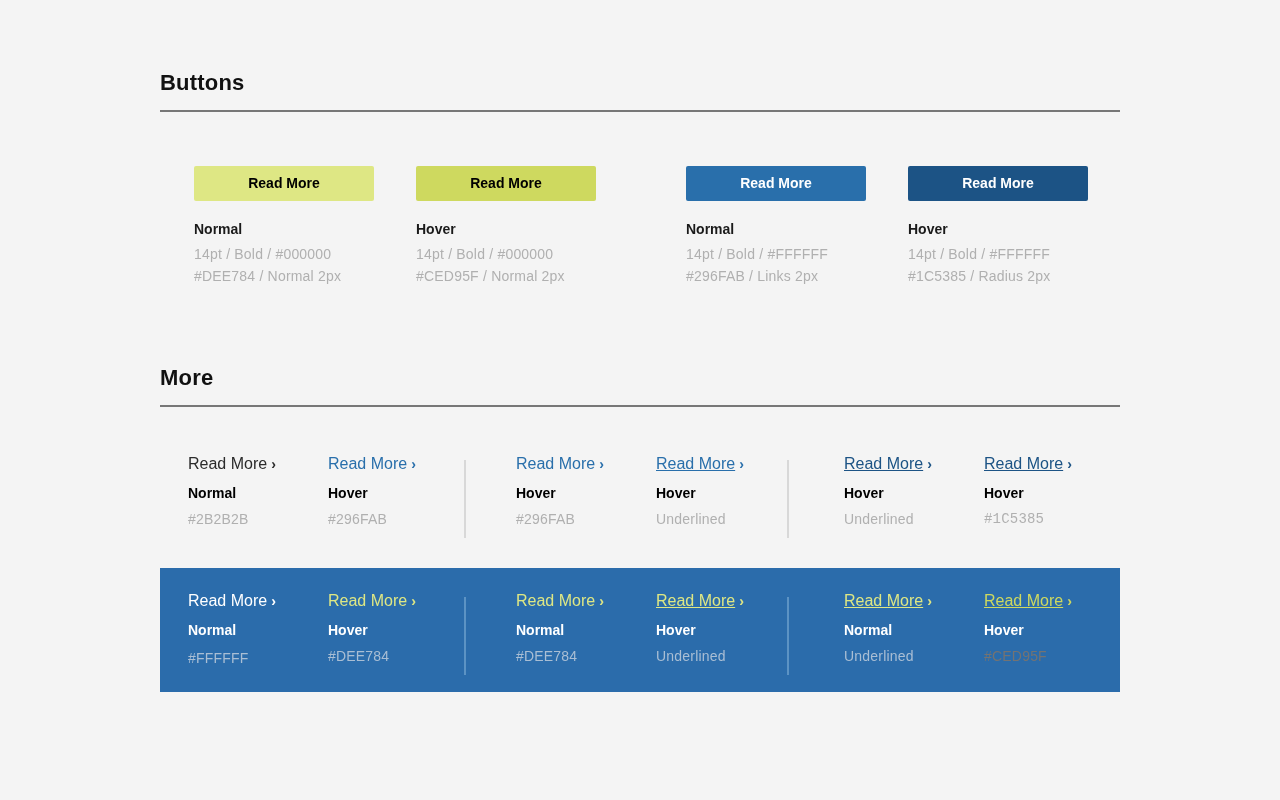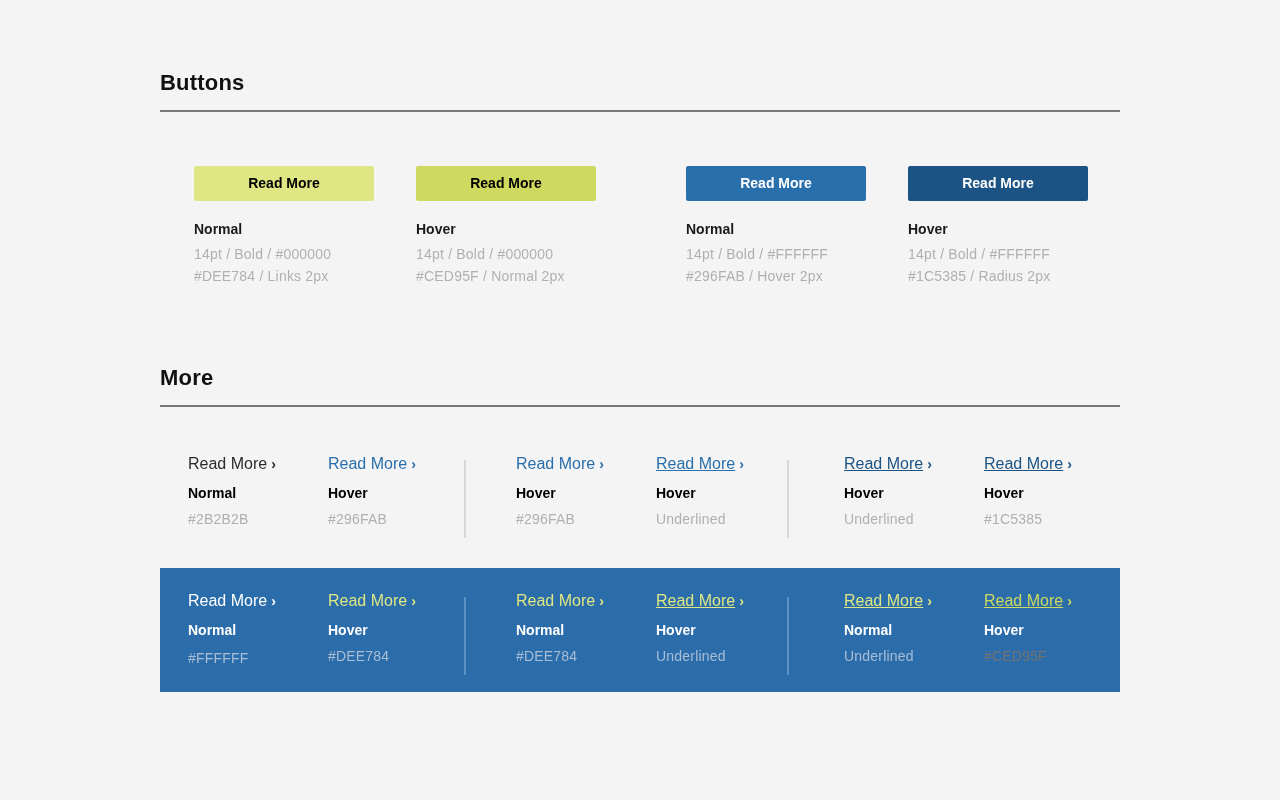--- a/index.html
+++ b/index.html
@@ -128,45 +128,45 @@
 
 <div class="page">
 
   <h2 class="section-title" id="buttons-title">Buttons</h2>
   <div class="rule" id="buttons-rule"></div>
 
   <div id="buttons-row">
       <button class="btn" style="left: 194px; top: 166px; width: 180px; background: rgb(222, 231, 132); color: rgb(0, 0, 0);">Read More</button>
       <div class="btn-caption" style="left: 194px; top: 221px;">Normal</div>
       <div class="btn-spec" style="left: 194px; top: 246px;">14pt / Bold /  #000000</div>
-      <div class="btn-spec" style="left: 194px; top: 268px;">#DEE784 / Links 2px</div>
+      <div class="btn-spec" style="left: 194px; top: 268px;">#DEE784 / Normal 2px</div>
       <button class="btn" style="left: 416px; top: 166px; width: 180px; background: rgb(206, 217, 95); color: rgb(0, 0, 0);">Read More</button>
       <div class="btn-caption" style="left: 416px; top: 221px;">Hover</div>
       <div class="btn-spec" style="left: 416px; top: 246px;">14pt / Bold /  #000000</div>
       <div class="btn-spec" style="left: 416px; top: 268px;">#CED95F / Normal 2px</div>
       <button class="btn" style="left: 686px; top: 166px; width: 180px; background: rgb(41, 111, 171); color: rgb(255, 255, 255);">Read More</button>
       <div class="btn-caption" style="left: 686px; top: 221px;">Normal</div>
       <div class="btn-spec" style="left: 686px; top: 246px;">14pt / Bold /  #FFFFFF</div>
-      <div class="btn-spec" style="left: 686px; top: 268px;">#296FAB / Hover 2px</div>
+      <div class="btn-spec" style="left: 686px; top: 268px;">#296FAB / Links 2px</div>
       <button class="btn" style="left: 908px; top: 166px; width: 180px; background: rgb(28, 83, 133); color: rgb(255, 255, 255);">Read More</button>
       <div class="btn-caption" style="left: 908px; top: 221px;">Hover</div>
       <div class="btn-spec" style="left: 908px; top: 246px;">14pt / Bold /  #FFFFFF</div>
       <div class="btn-spec" style="left: 908px; top: 268px;">#1C5385 / Radius 2px</div>
     </div>
 
   <h2 class="section-title" id="links-title">More</h2>
   <div class="rule" id="links-rule"></div>
 
   <div id="links-light-row">
       <div class="link-cell" style="left: 188px; top: 455px;"><a class="link-a" href="#" style="color: rgb(43, 43, 43);"><span class="lbl">Read More</span><span class="chev">›</span></a><div class="link-state" style="color: rgb(0, 0, 0);">Normal</div><div class="link-note" style="color: rgb(176, 176, 176);">#2B2B2B</div></div>
       <div class="link-cell" style="left: 328px; top: 455px;"><a class="link-a" href="#" style="color: rgb(41, 111, 171);"><span class="lbl">Read More</span><span class="chev">›</span></a><div class="link-state" style="color: rgb(0, 0, 0);">Hover</div><div class="link-note" style="color: rgb(176, 176, 176);">#296FAB</div></div>
       <div class="link-cell" style="left: 516px; top: 455px;"><a class="link-a" href="#" style="color: rgb(41, 111, 171);"><span class="lbl">Read More</span><span class="chev">›</span></a><div class="link-state" style="color: rgb(0, 0, 0);">Hover</div><div class="link-note" style="color: rgb(176, 176, 176);">#296FAB</div></div>
       <div class="link-cell" style="left: 656px; top: 455px;"><a class="link-a underlined" href="#" style="color: rgb(41, 111, 171);"><span class="lbl">Read More</span><span class="chev">›</span></a><div class="link-state" style="color: rgb(0, 0, 0);">Hover</div><div class="link-note" style="color: rgb(176, 176, 176);">Underlined</div></div>
       <div class="link-cell" style="left: 844px; top: 455px;"><a class="link-a underlined" href="#" style="color: rgb(28, 83, 133);"><span class="lbl">Read More</span><span class="chev">›</span></a><div class="link-state" style="color: rgb(0, 0, 0);">Hover</div><div class="link-note" style="color: rgb(176, 176, 176);">Underlined</div></div>
-      <div class="link-cell" style="left: 984px; top: 455px;"><a class="link-a underlined" href="#" style="color: rgb(28, 83, 133);"><span class="lbl">Read More</span><span class="chev">›</span></a><div class="link-state" style="color: rgb(0, 0, 0);">Hover</div><div class="link-note" style="color: rgb(176, 176, 176);">#1C5385</div></div>
+      <div class="link-cell" style="left: 984px; top: 455px;"><a class="link-a underlined" href="#" style="color: rgb(28, 83, 133);"><span class="lbl">Read More</span><span class="chev">›</span></a><div class="link-state" style="color: rgb(0, 0, 0);">Hover</div><div class="link-note" style="color: rgb(176, 176, 176); font-family: Liberation Mono, monospace;">#1C5385</div></div>
       <div class="divider" style="left: 464px; top: 460px; height: 78px; background: rgb(216, 216, 216);"></div>
       <div class="divider" style="left: 787px; top: 460px; height: 78px; background: rgb(216, 216, 216);"></div>
     </div>
 
   <div class="link-panel"></div>
   <div id="links-dark-row">
       <div class="link-cell" style="left: 188px; top: 592px;"><a class="link-a" href="#" style="color: rgb(255, 255, 255);"><span class="lbl">Read More</span><span class="chev">›</span></a><div class="link-state" style="color: rgb(255, 255, 255);">Normal</div><div class="link-note" style="color: rgb(169, 190, 212); margin-top: 12px;">#FFFFFF</div></div>
       <div class="link-cell" style="left: 328px; top: 592px;"><a class="link-a" href="#" style="color: rgb(222, 231, 132);"><span class="lbl">Read More</span><span class="chev">›</span></a><div class="link-state" style="color: rgb(255, 255, 255);">Hover</div><div class="link-note" style="color: rgb(169, 190, 212);">#DEE784</div></div>
       <div class="link-cell" style="left: 516px; top: 592px;"><a class="link-a" href="#" style="color: rgb(222, 231, 132);"><span class="lbl">Read More</span><span class="chev">›</span></a><div class="link-state" style="color: rgb(255, 255, 255);">Normal</div><div class="link-note" style="color: rgb(169, 190, 212);">#DEE784</div></div>
       <div class="link-cell" style="left: 656px; top: 592px;"><a class="link-a underlined" href="#" style="color: rgb(222, 231, 132);"><span class="lbl">Read More</span><span class="chev">›</span></a><div class="link-state" style="color: rgb(255, 255, 255);">Hover</div><div class="link-note" style="color: rgb(169, 190, 212);">Underlined</div></div>

